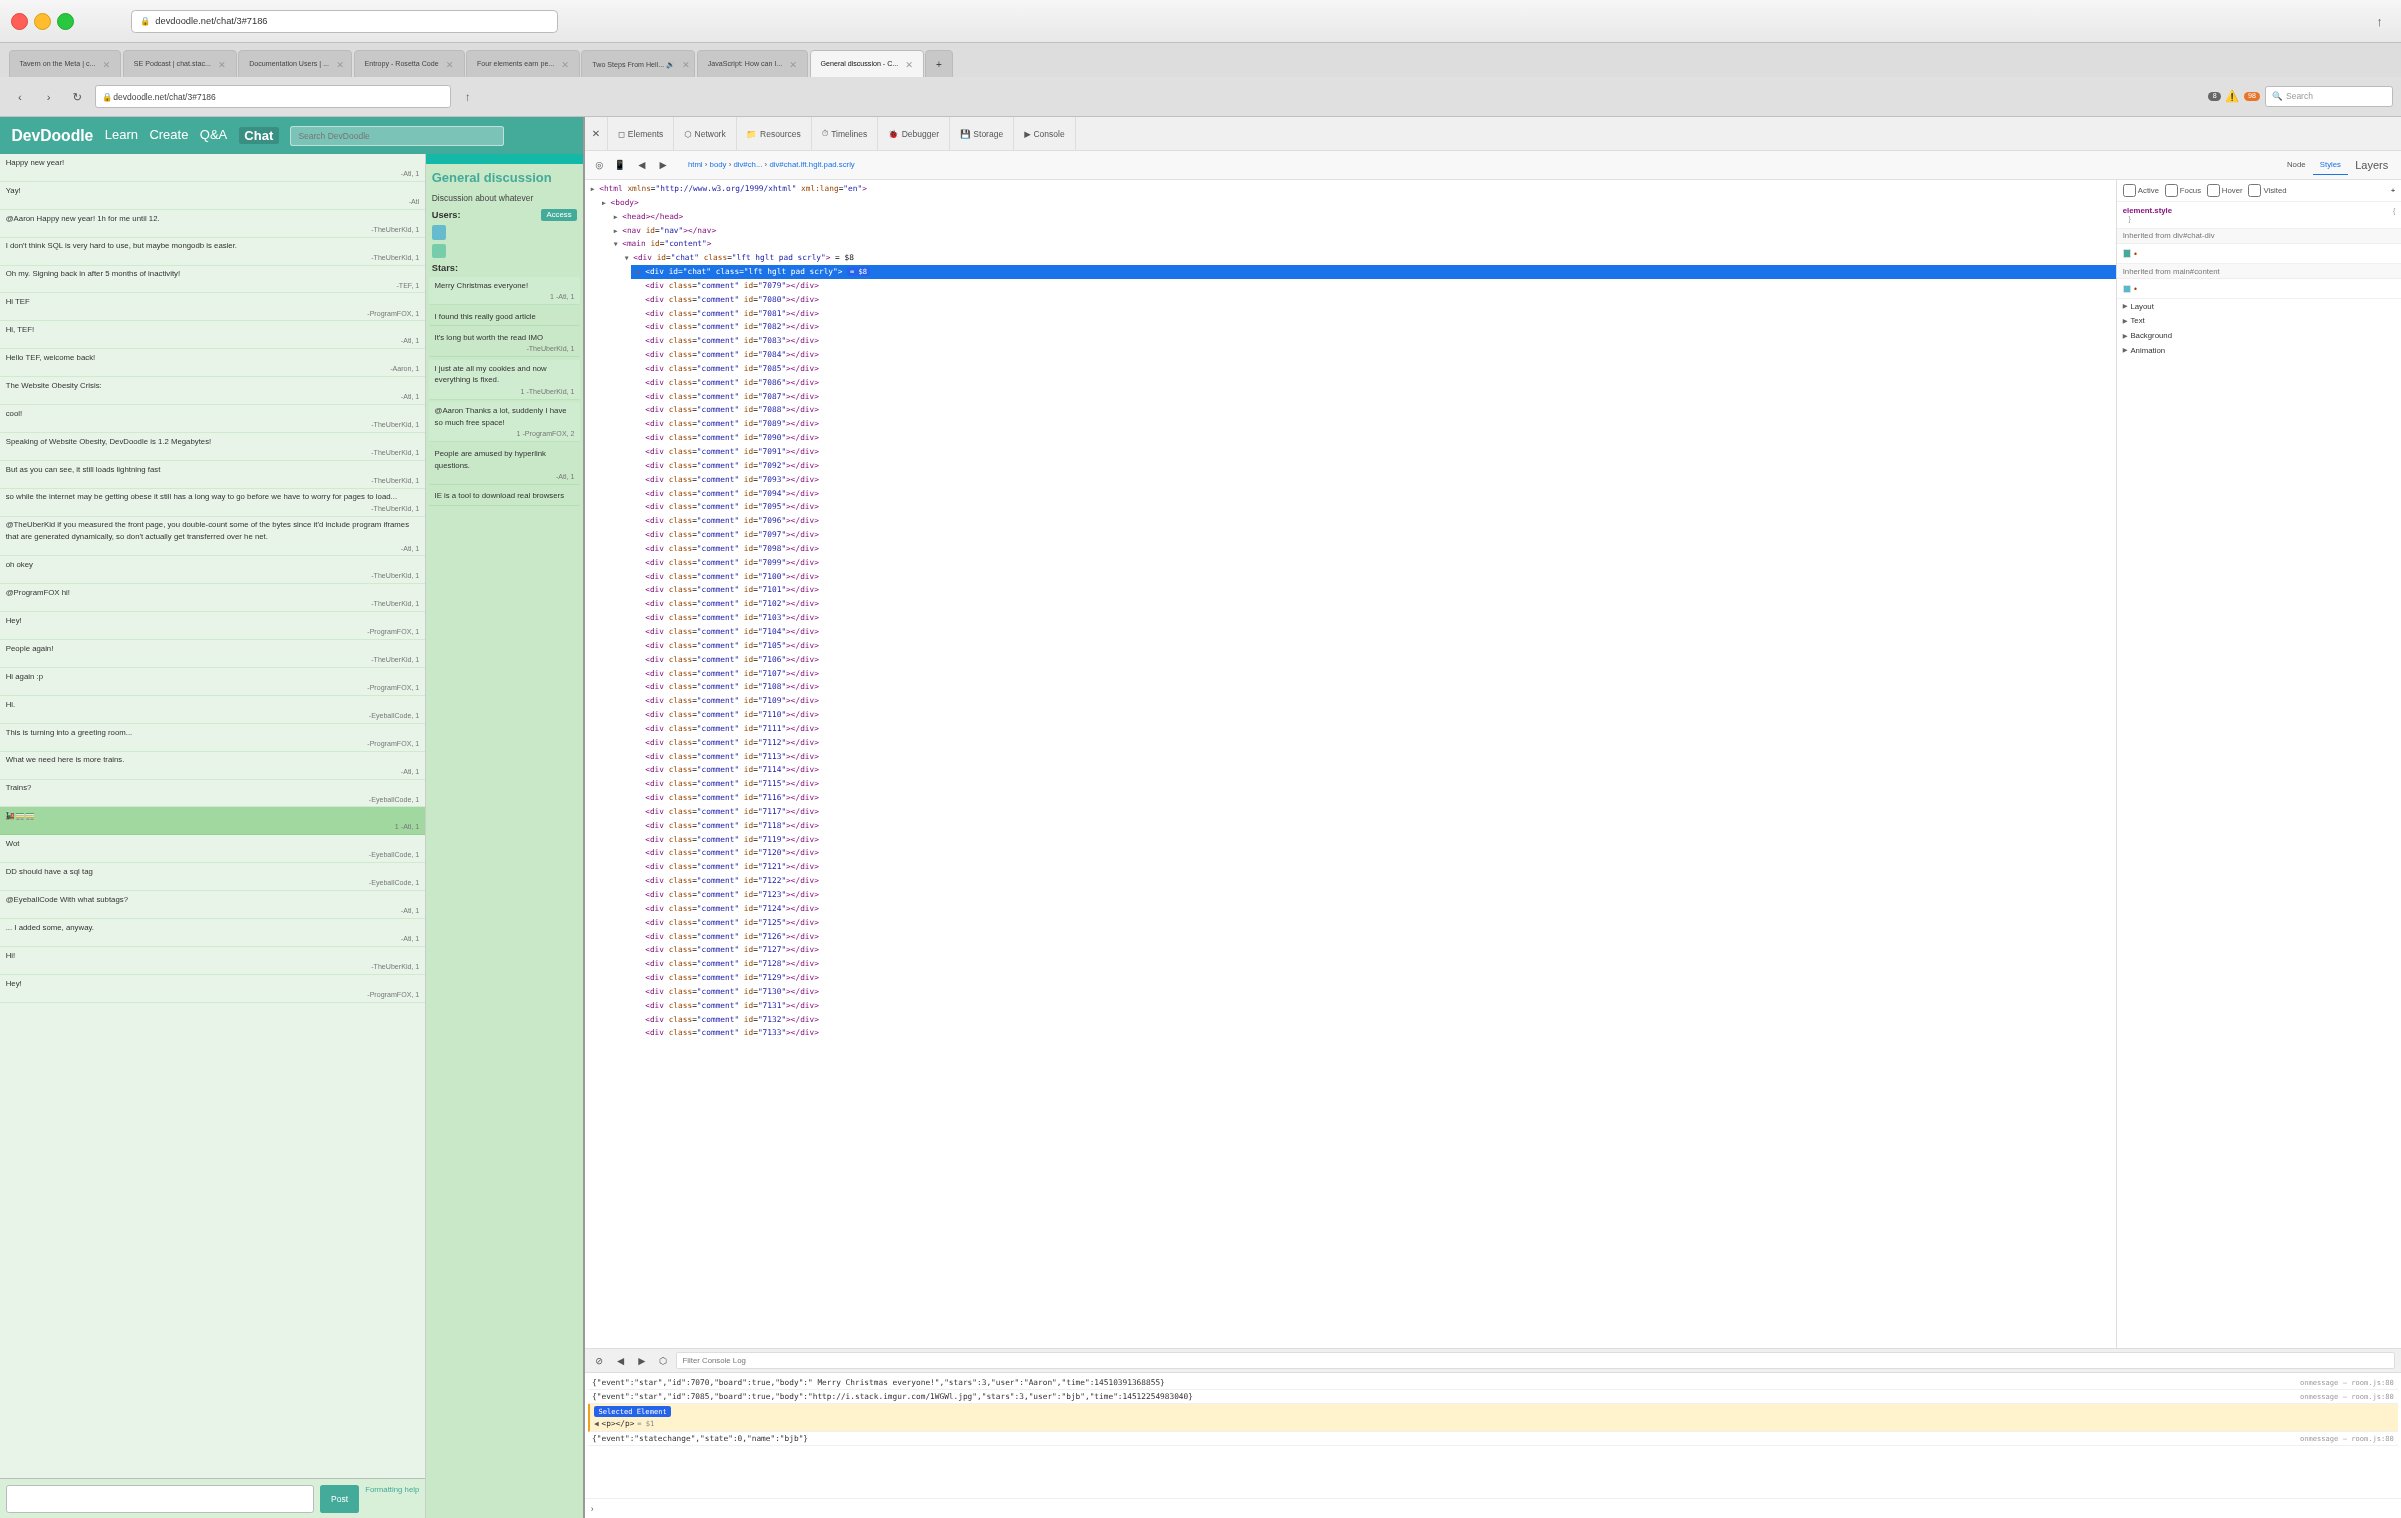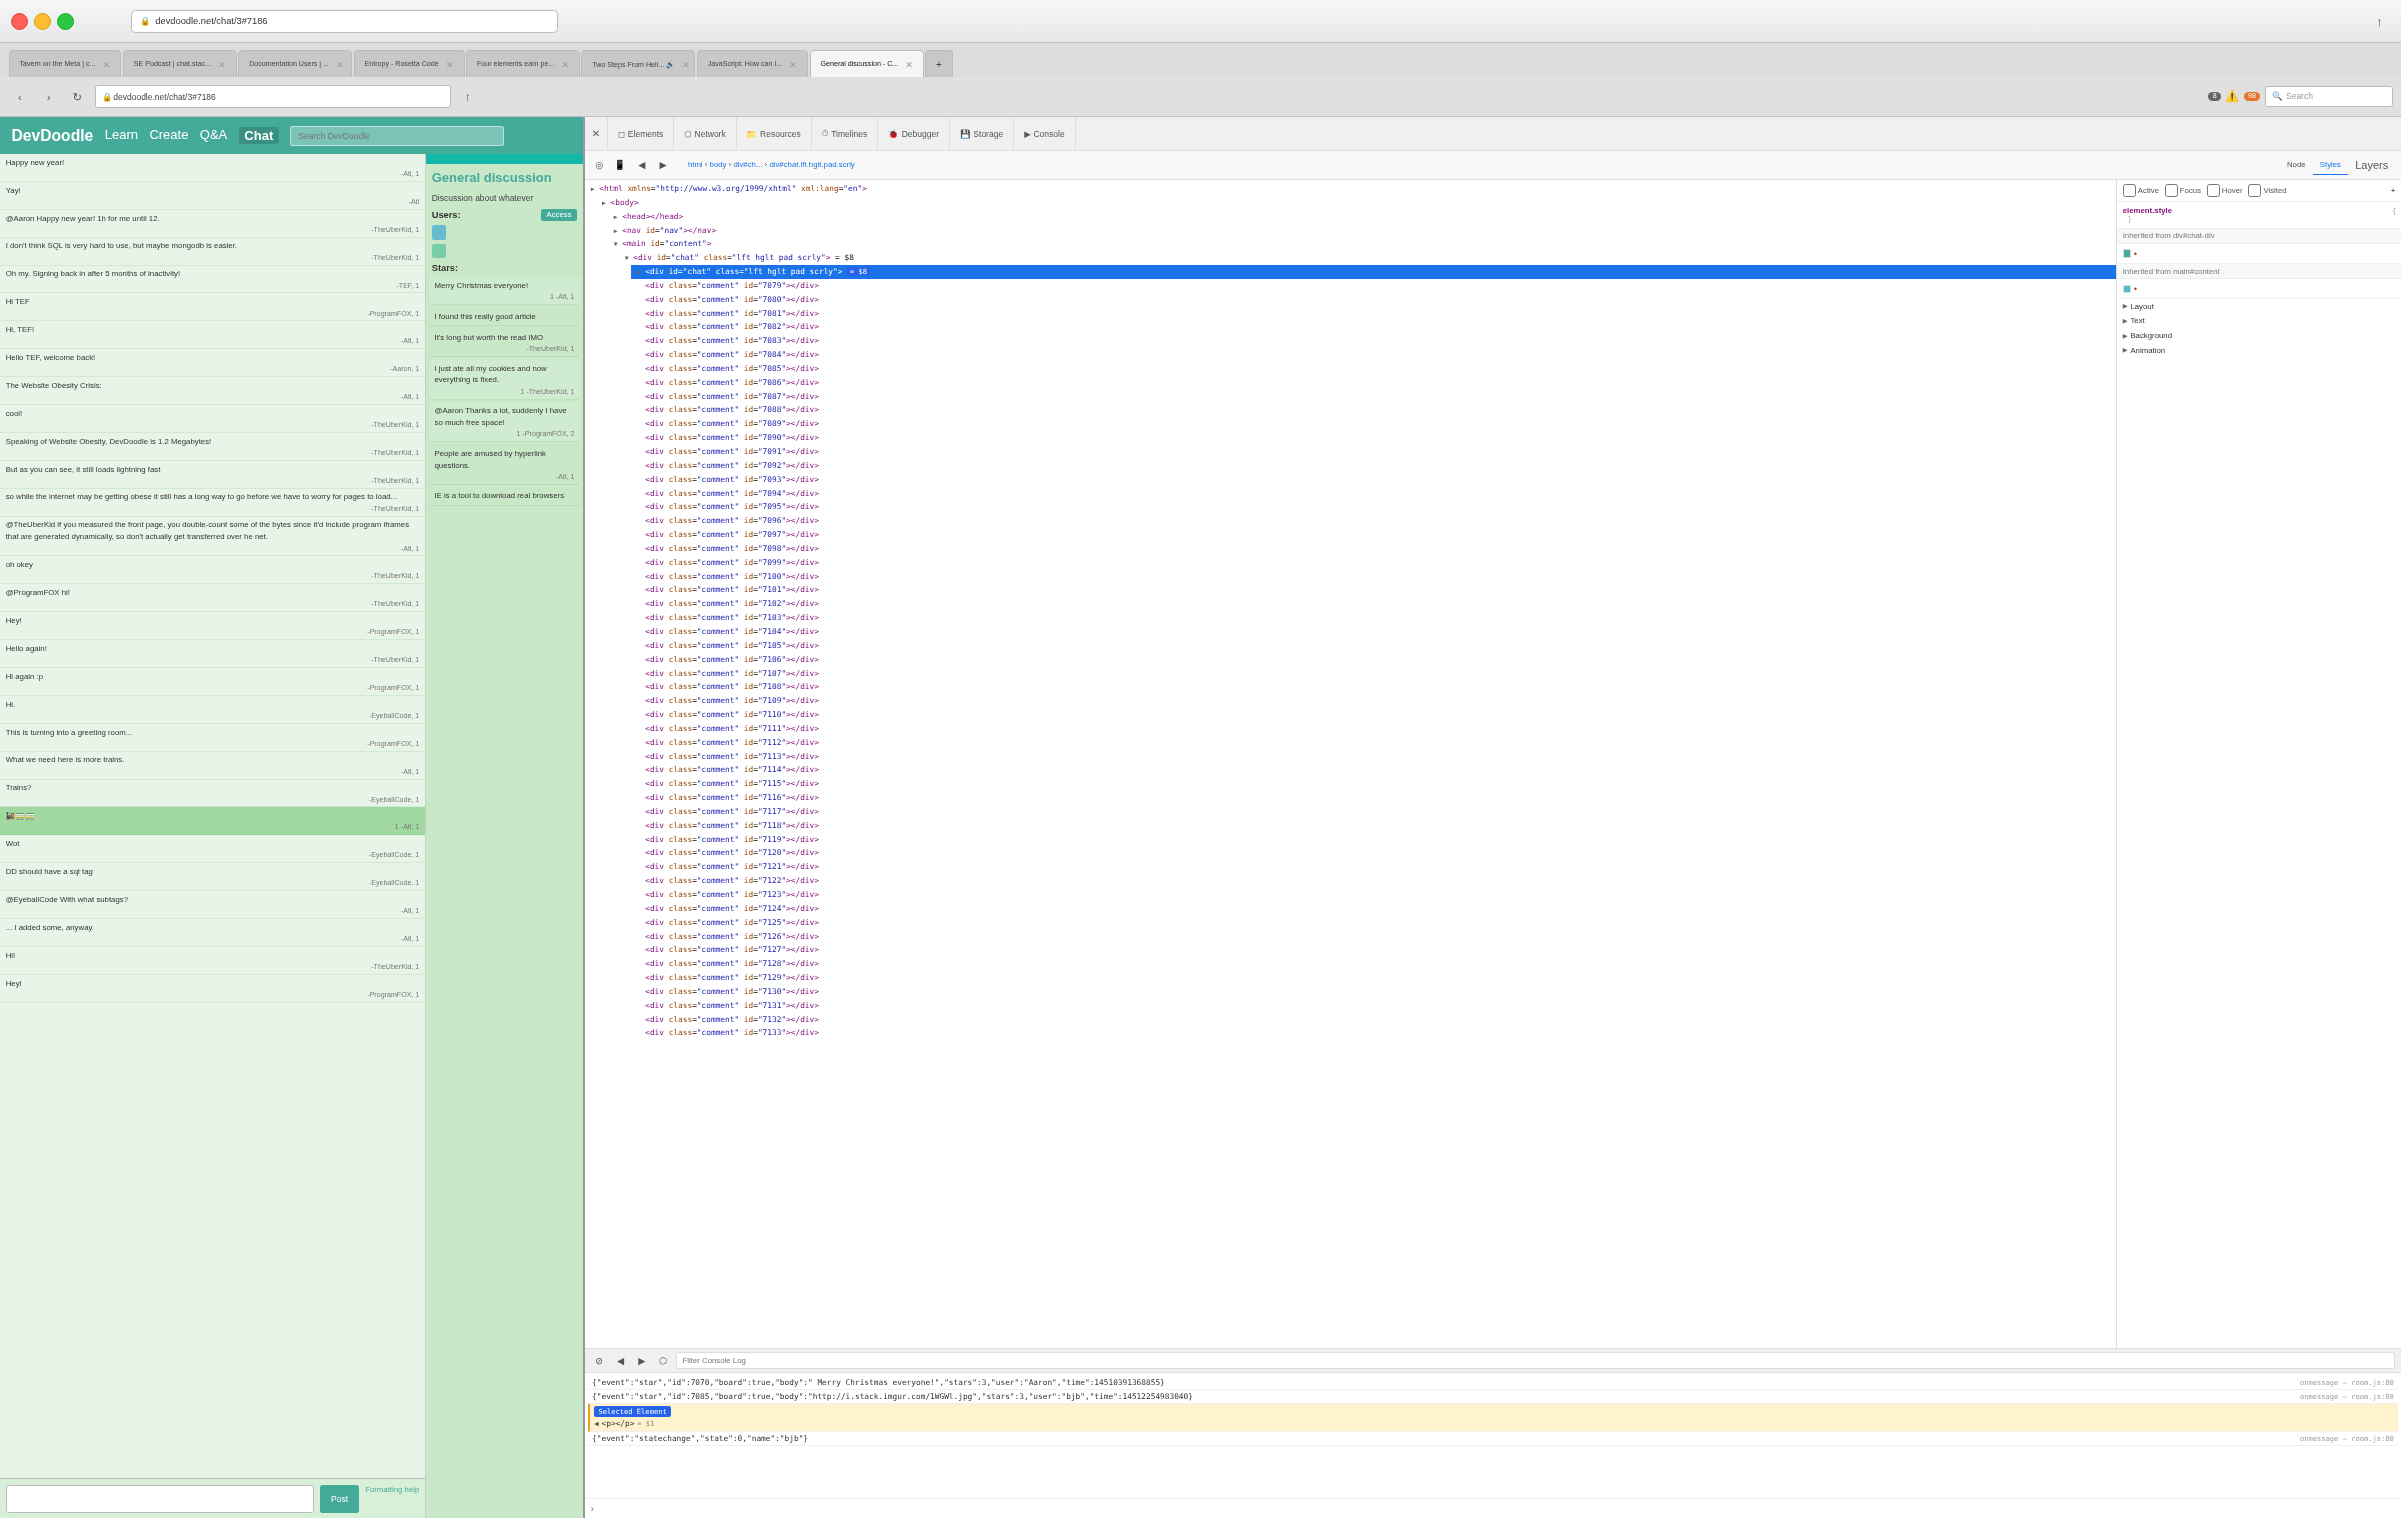--- a/index.html
+++ b/index.html
@@ -234,21 +234,21 @@
           <div class="chat-message"><span class="chat-message-text">Hello TEF, welcome back!</span><div class="chat-message-meta">-Aaron, 1</div></div>
           <div class="chat-message"><span class="chat-message-text">The Website Obesity Crisis:</span><div class="chat-message-meta">-Atl, 1</div></div>
           <div class="chat-message"><span class="chat-message-text">cool!</span><div class="chat-message-meta">-TheUberKid, 1</div></div>
           <div class="chat-message"><span class="chat-message-text">Speaking of Website Obesity, DevDoodle is 1.2 Megabytes!</span><div class="chat-message-meta">-TheUberKid, 1</div></div>
           <div class="chat-message"><span class="chat-message-text">But as you can see, it still loads lightning fast</span><div class="chat-message-meta">-TheUberKid, 1</div></div>
           <div class="chat-message"><span class="chat-message-text">so while the internet may be getting obese it still has a long way to go before we have to worry for pages to load...</span><div class="chat-message-meta">-TheUberKid, 1</div></div>
           <div class="chat-message"><span class="chat-message-text">@TheUberKid if you measured the front page, you double-count some of the bytes since it'd include program iframes that are generated dynamically, so don't actually get transferred over he net.</span><div class="chat-message-meta">-Atl, 1</div></div>
           <div class="chat-message"><span class="chat-message-text">oh okey</span><div class="chat-message-meta">-TheUberKid, 1</div></div>
           <div class="chat-message"><span class="chat-message-text">@ProgramFOX hi!</span><div class="chat-message-meta">-TheUberKid, 1</div></div>
           <div class="chat-message"><span class="chat-message-text">Hey!</span><div class="chat-message-meta">-ProgramFOX, 1</div></div>
-          <div class="chat-message"><span class="chat-message-text">Hello again!</span><div class="chat-message-meta">-TheUberKid, 1</div></div>
+          <div class="chat-message"><span class="chat-message-text">People again!</span><div class="chat-message-meta">-TheUberKid, 1</div></div>
           <div class="chat-message"><span class="chat-message-text">Hi again :p</span><div class="chat-message-meta">-ProgramFOX, 1</div></div>
           <div class="chat-message"><span class="chat-message-text">Hi.</span><div class="chat-message-meta">-EyeballCode, 1</div></div>
           <div class="chat-message"><span class="chat-message-text">This is turning into a greeting room...</span><div class="chat-message-meta">-ProgramFOX, 1</div></div>
           <div class="chat-message"><span class="chat-message-text">What we need here is more trains.</span><div class="chat-message-meta">-Atl, 1</div></div>
           <div class="chat-message"><span class="chat-message-text">Trains?</span><div class="chat-message-meta">-EyeballCode, 1</div></div>
           <div class="chat-message" style="background:#a0d8a0;"><span class="chat-message-text">🚂🚃🚃</span><div class="chat-message-meta">1 -Atl, 1</div></div>
           <div class="chat-message"><span class="chat-message-text">Wot</span><div class="chat-message-meta">-EyeballCode, 1</div></div>
           <div class="chat-message"><span class="chat-message-text">DD should have a sql tag</span><div class="chat-message-meta">-EyeballCode, 1</div></div>
           <div class="chat-message"><span class="chat-message-text">@EyeballCode With what subtags?</span><div class="chat-message-meta">-Atl, 1</div></div>
           <div class="chat-message"><span class="chat-message-text">... I added some, anyway.</span><div class="chat-message-meta">-Atl, 1</div></div>

